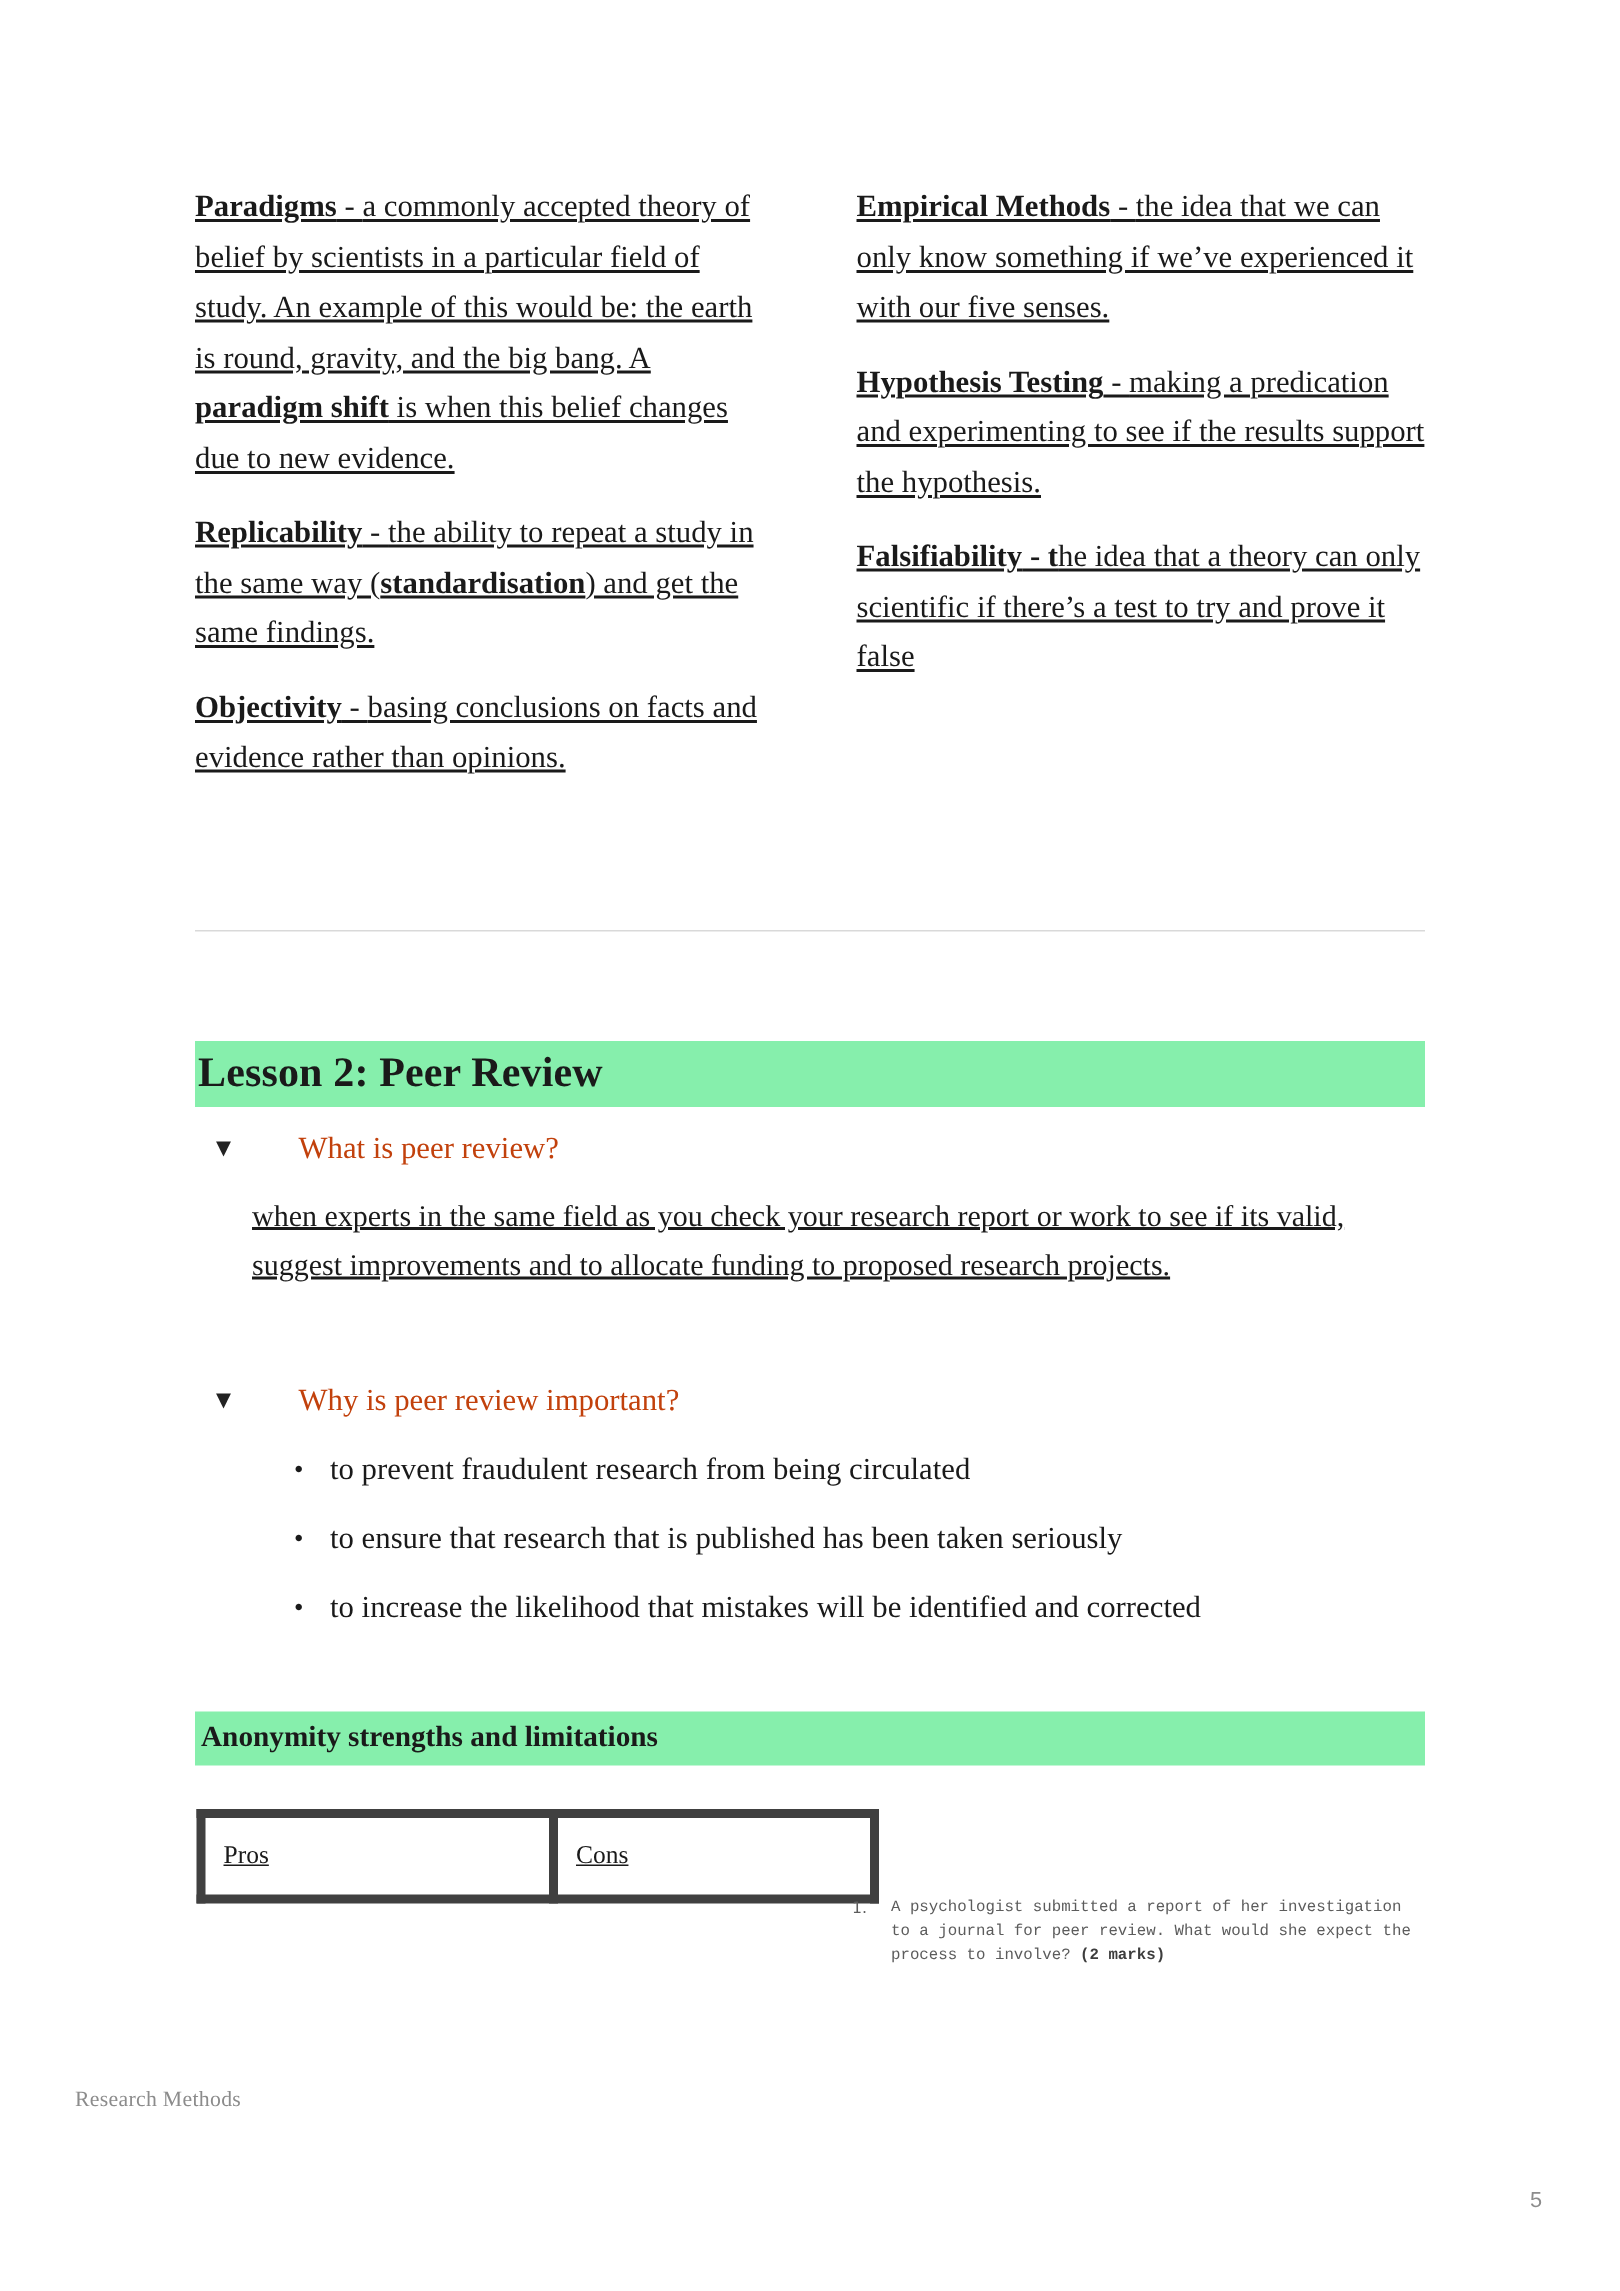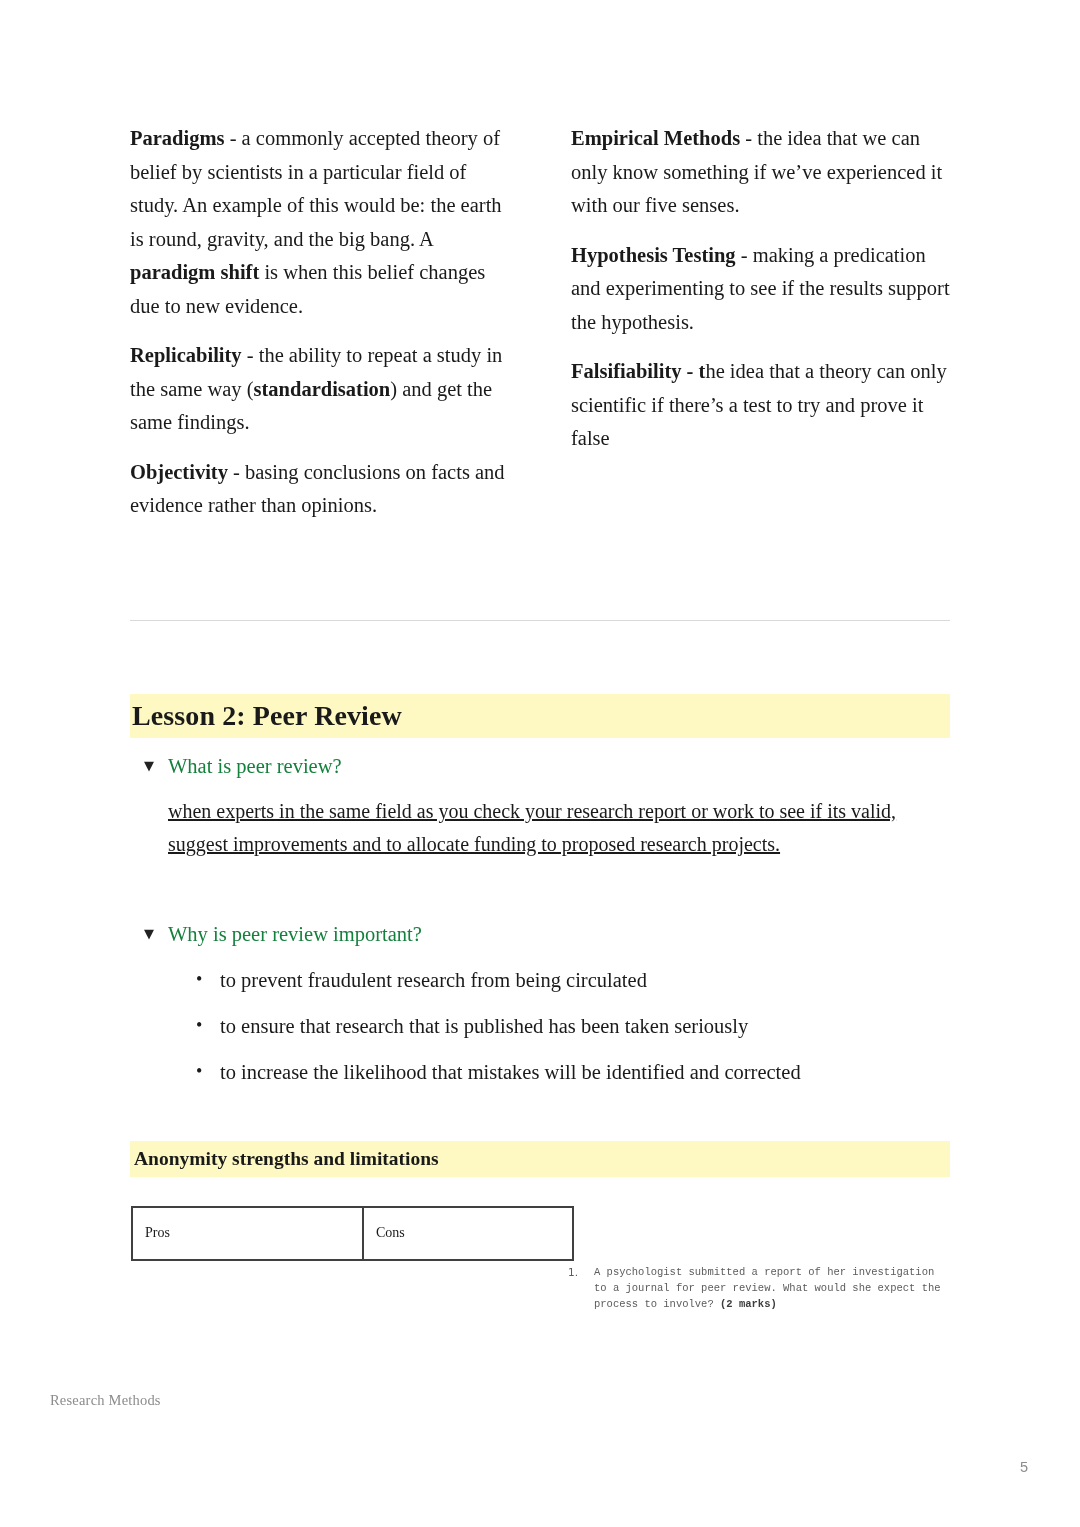--- a/index.html
+++ b/index.html
@@ -28,20 +28,21 @@
     width: 820px;
   }
   
   .cols {
     display: flex;
     gap: 62px;
     align-items: flex-start;
   }
   .col {
     width: 379px;
+    text-decoration: underline;
   }
   .defn {
     font-size: 20.5px;
     line-height: 33.5px;
     margin: 0 0 16px 0;
     text-align: left;
   }
   .defn:last-child { margin-bottom: 0; }
   .defn b { font-weight: bold; }
 
@@ -53,21 +54,21 @@
     width: 820px;
     height: 1px;
     background: #d9d9d9;
   }
 
   
   .section-banner {
     position: absolute;
     left: 130px;
     width: 820px;
-    background: #fef9c3;
+    background: #86efac;
   }
   #lesson-banner {
     top: 694px;
     height: 44px;
   }
   #lesson-banner .heading {
     font-size: 28px;
     font-weight: bold;
     line-height: 44px;
     padding-left: 2px;
@@ -101,21 +102,22 @@
     font-size: 13px;
     line-height: 28px;
     color: #222;
     width: 14px;
     flex: none;
     font-family: "DejaVu Sans", sans-serif;
   }
   .toggle-q {
     font-size: 20.5px;
     line-height: 28px;
-    color: #15803d;
+    color: #c2410c;
+    margin-left: 31px;
   }
   .toggle-body {
     margin-left: 24px;
     margin-top: 15px;
     font-size: 20px;
     line-height: 33px;
     width: 760px;
     text-decoration: underline;
   }
   .bullets {
@@ -141,25 +143,26 @@
   
   .pros-cons {
     position: absolute;
     left: 131px;
     top: 1206px;
     border-collapse: collapse;
     table-layout: fixed;
     width: 389px;
   }
   .pros-cons td {
-    border: 2px solid #404040;
+    border: 6px solid #404040;
     vertical-align: top;
     padding: 10px 12px 12px 12px;
-    font-size: 14px;
+    font-size: 17px;
     line-height: 28.5px;
+    text-decoration: underline;
   }
   .pros-cons td.c1 { width: 205px; }
   .pros-cons td.c2 { width: 184px; }
   .pros-cons tr.head td {
     padding-top: 11px;
     padding-bottom: 11px;
   }
 
   
   .exam-q {

